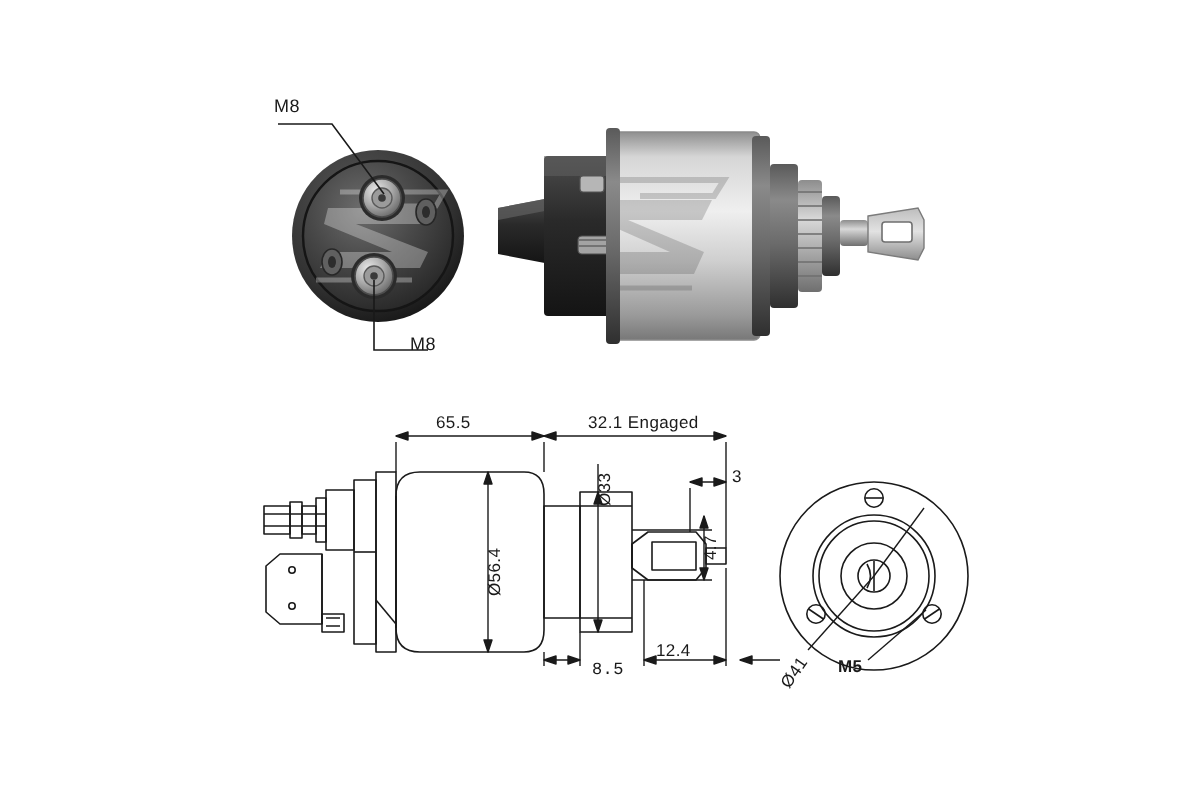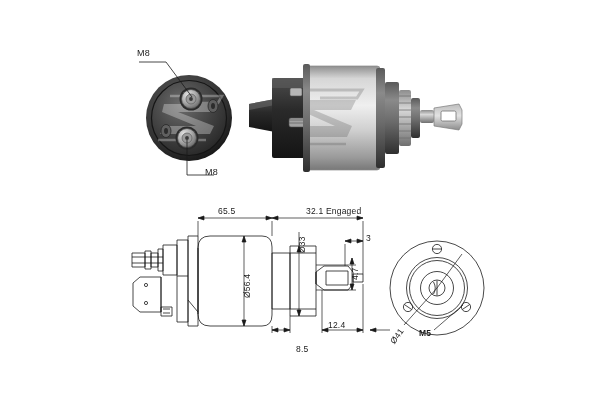--- a/index.html
+++ b/index.html
@@ -301,27 +301,27 @@
         <path d="M363 330 L357 328 L357 332 Z" fill="#1a1a1a"></path>
 
         <path d="M370 330 L390 330"></path>
         <path d="M370 330 L376 328 L376 332 Z" fill="#1a1a1a"></path>
       </g>
     </g>
   </svg>
 
   <div class="lbl dim" style="left:218px; top:206px;">65.5</div>
 
-  <div class="lbl dim" style="left:306px; top:206px;">32.1 Engaged</div>
+  <div class="lbl dim" style="left:294px; top:206px;">32.1 Engaged</div>
 
   <div class="lbl dim vert" style="left:242px; top:298px;">Ø56.4</div>
 
   <div class="lbl dim vert" style="left:297px; top:253px;">Ø33</div>
 
-  <div class="lbl dim" style="left:296px; top:344px;">8.5</div>
+  <div class="lbl dim" style="left:296px; top:330px;font-family:Liberation Mono, monospace;">8.5</div>
 
   <div class="lbl dim" style="left:366px; top:233px;">3</div>
 
   <div class="lbl dim vert" style="left:350px; top:280px;">4.7</div>
 
   <div class="lbl dim" style="left:328px; top:320px;">12.4</div>
 
   <div class="lbl dim rot45" style="left:388px; top:340px;">Ø41</div>
 
   <div class="lbl dim" style="left:419px; top:328px;font-weight:bold;">M5</div>

